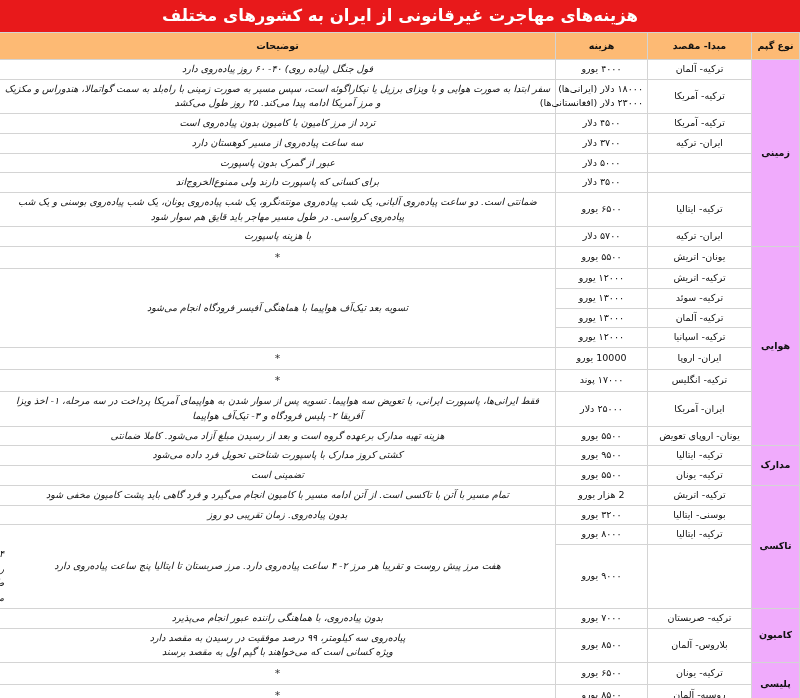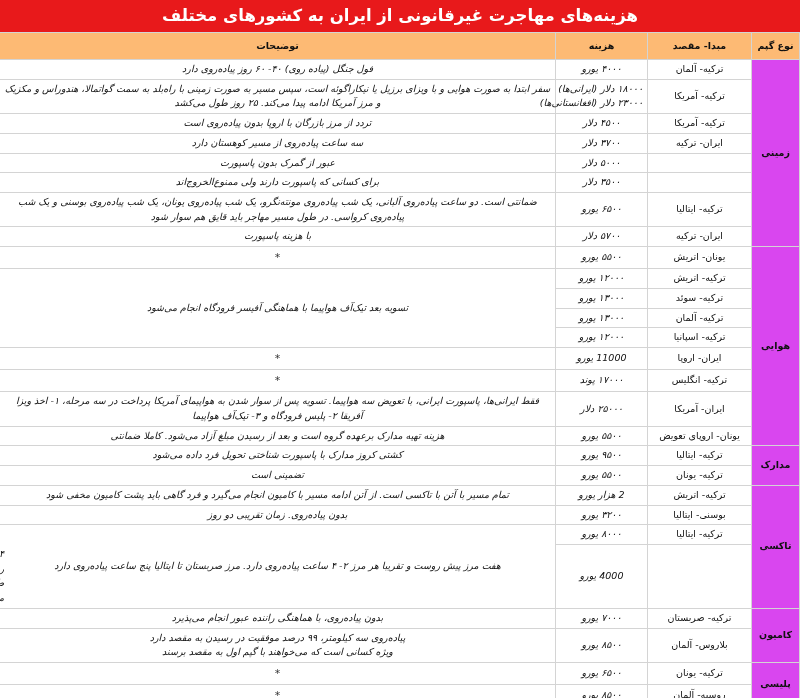--- a/index.html
+++ b/index.html
@@ -50,32 +50,31 @@
     color: #111;
     height: 22px;
     border-color: #cccccc;
   }
   col.c-type  { width: 48px; }
   col.c-route { width: 104px; }
   col.c-cost  { width: 92px; }
   col.c-desc  { width: 556px; }
 
   td.type-cell {
-    background: #d946ef;
+    background: #f0abfc;
     font-size: 11.5px;
     font-weight: bold;
   }
   td.route-cell {
     font-size: 10px;
     white-space: nowrap;
   }
   td.cost-cell {
     font-size: 10px;
     white-space: nowrap;
-    font-style: italic;
   }
   td.desc-cell {
     font-size: 10px;
     text-align: center;
     padding: 3px 8px;
     font-style: italic;
   }
   td.desc-cell.star {
     font-size: 11px;
     color: #333;
@@ -111,21 +110,21 @@
           <td class="desc-cell">فول جنگل (پیاده روی) ۴۰- ۶۰ روز پیاده‌روی دارد</td>
         </tr>
         <tr>
           <td class="route-cell">ترکیه- آمریکا</td>
           <td class="cost-cell">۱۸۰۰۰ دلار (ایرانی‌ها)<br>۲۳۰۰۰ دلار (افغانستانی‌ها)</td>
           <td class="desc-cell">سفر ابتدا به صورت هوایی و با ویزای برزیل یا نیکاراگوئه است، سپس مسیر به صورت زمینی با راه‌بلد به سمت گواتمالا، هندوراس و مکزیک و مرز آمریکا ادامه پیدا می‌کند. ۲۵ روز طول می‌کشد</td>
         </tr>
         <tr>
           <td class="route-cell">ترکیه- آمریکا</td>
           <td class="cost-cell">۴۵۰۰ دلار</td>
-          <td class="desc-cell">تردد از مرز بازرگان با اروپا بدون پیاده‌روی است</td>
+          <td class="desc-cell">تردد از مرز کامیون با کامیون بدون پیاده‌روی است</td>
         </tr>
         <tr>
           <td class="route-cell">ایران- ترکیه</td>
           <td class="cost-cell">۳۷۰۰ دلار</td>
           <td class="desc-cell">سه ساعت پیاده‌روی از مسیر کوهستان دارد</td>
         </tr>
         <tr>
           <td class="route-cell"></td>
           <td class="cost-cell">۵۰۰۰ دلار</td>
           <td class="desc-cell">عبور از گمرک بدون پاسپورت</td>
@@ -163,21 +162,21 @@
         <tr>
           <td class="route-cell">ترکیه- آلمان</td>
           <td class="cost-cell">۱۳۰۰۰ یورو</td>
         </tr>
         <tr>
           <td class="route-cell">ترکیه- اسپانیا</td>
           <td class="cost-cell">۱۲۰۰۰ یورو</td>
         </tr>
         <tr>
           <td class="route-cell">ایران- اروپا</td>
-          <td class="cost-cell">11000 یورو</td>
+          <td class="cost-cell">10000 یورو</td>
           <td class="desc-cell star">*</td>
         </tr>
         <tr>
           <td class="route-cell">ترکیه- انگلیس</td>
           <td class="cost-cell">۱۷۰۰۰ پوند</td>
           <td class="desc-cell star">*</td>
         </tr>
         <tr>
           <td class="route-cell">ایران- آمریکا</td>
           <td class="cost-cell">۲۵۰۰۰ دلار</td>
@@ -210,21 +209,21 @@
           <td class="cost-cell">۳۲۰۰ یورو</td>
           <td class="desc-cell">بدون پیاده‌روی. زمان تقریبی دو روز</td>
         </tr>
         <tr>
           <td class="route-cell">ترکیه- ایتالیا</td>
           <td class="cost-cell">۸۰۰۰ یورو</td>
           <td class="desc-cell" rowspan="2">هفت مرز پیش روست و تقریبا هر مرز ۲- ۴ ساعت پیاده‌روی دارد. مرز صربستان تا ایتالیا پنج ساعت پیاده‌روی دارد</td>
         </tr>
         <tr>
           <td class="route-cell"></td>
-          <td class="cost-cell">4000 یورو</td>
+          <td class="cost-cell">۹۰۰۰ یورو</td>
           <td class="desc-cell">۱۴ روز طول می‌کشد</td>
         </tr>
         <tr>
           <td class="type-cell" rowspan="2">کامیون</td>
           <td class="route-cell">ترکیه- صربستان</td>
           <td class="cost-cell">۷۰۰۰ یورو</td>
           <td class="desc-cell">بدون پیاده‌روی، با هماهنگی راننده عبور انجام می‌پذیرد</td>
         </tr>
         <tr>
           <td class="route-cell">بلاروس- آلمان</td>

